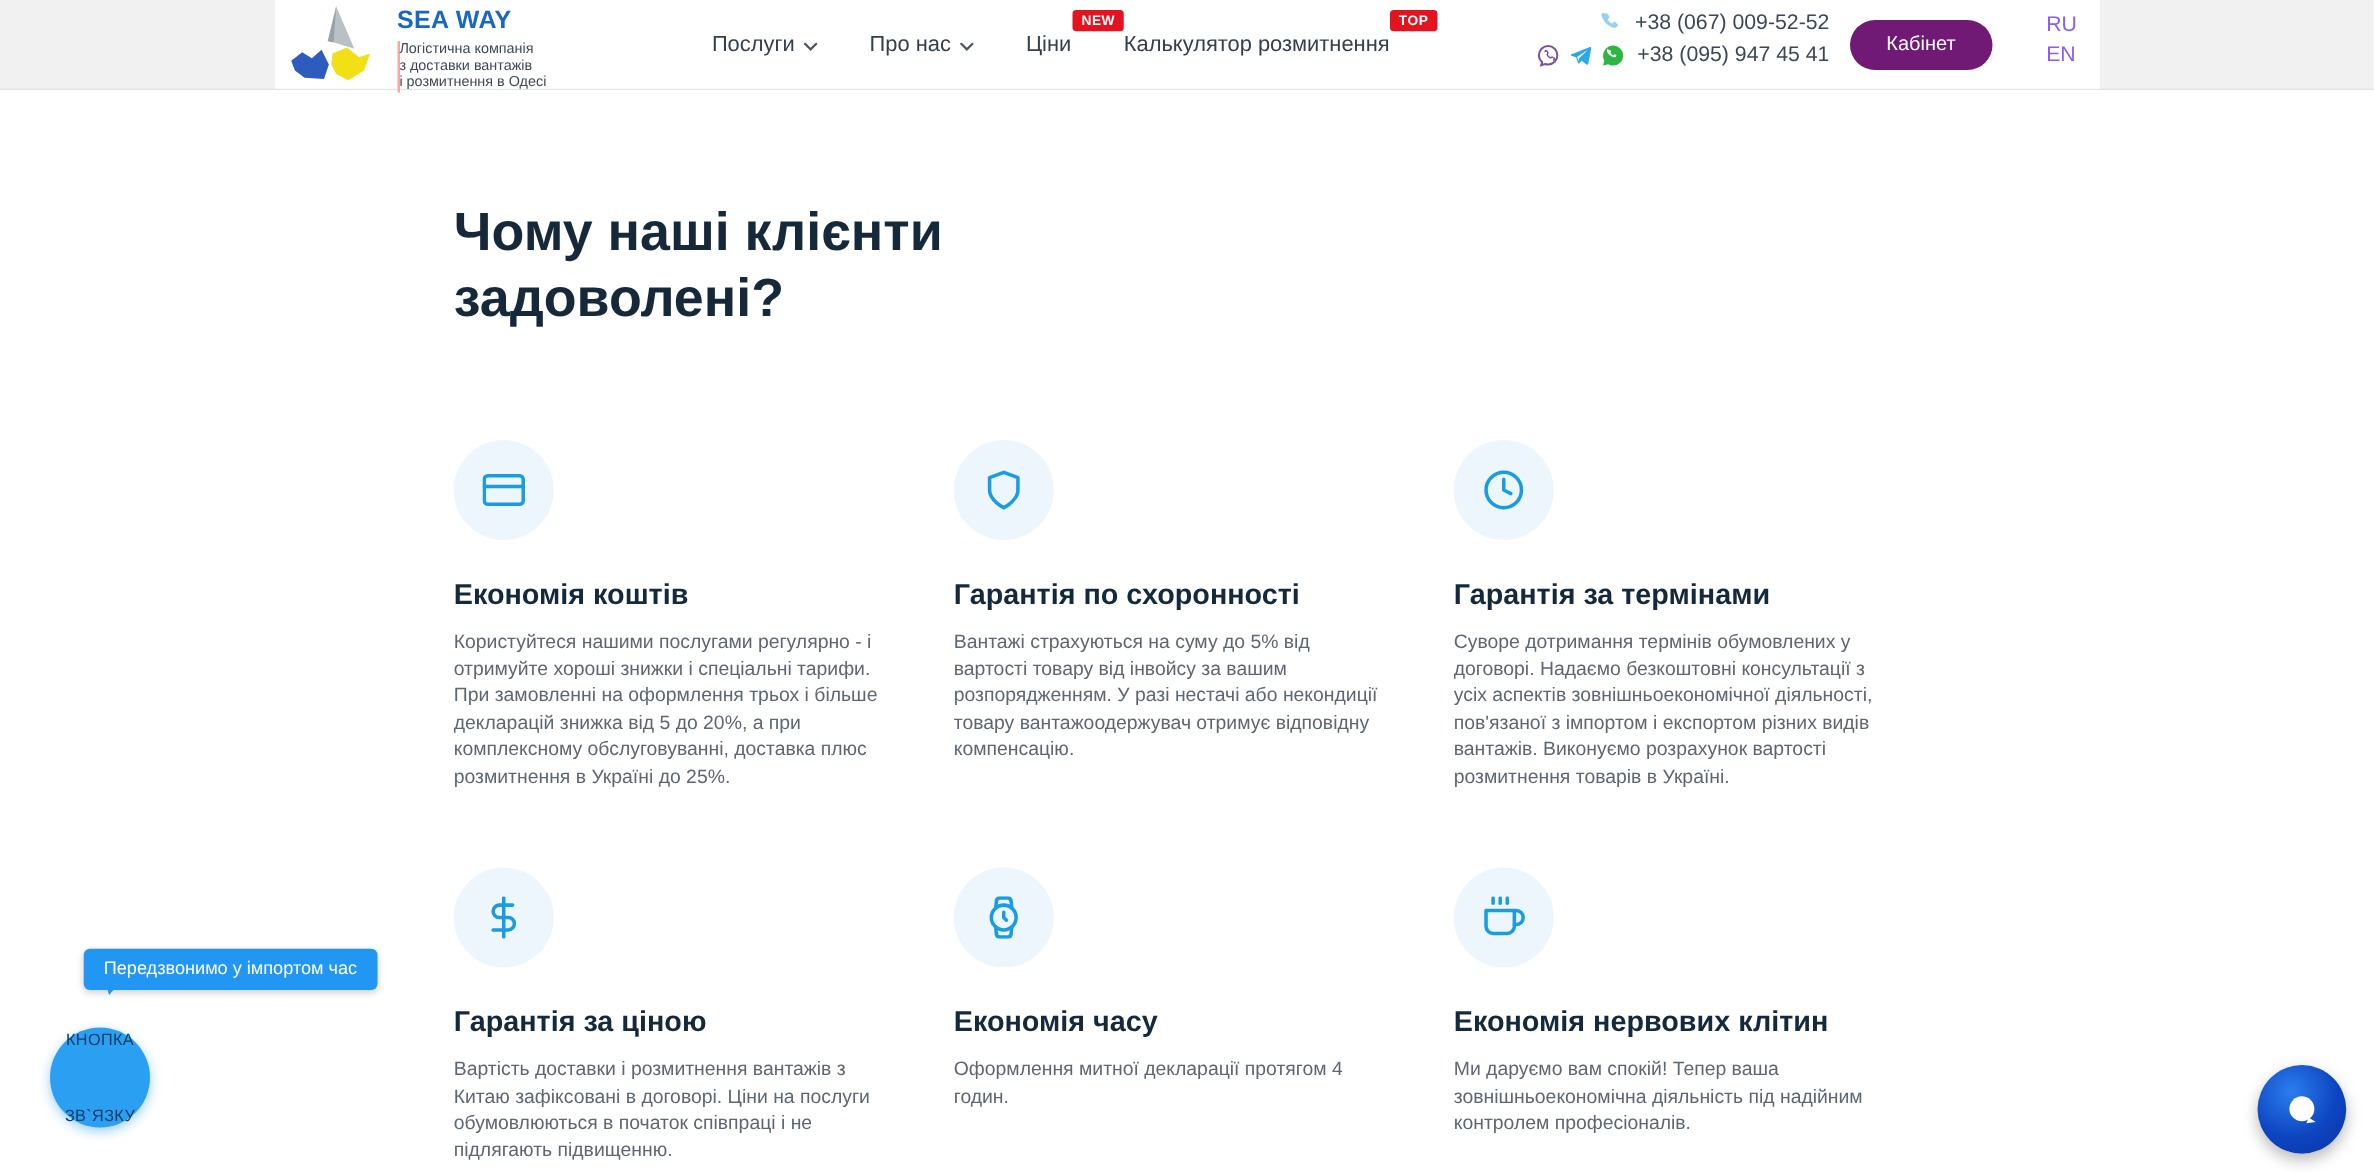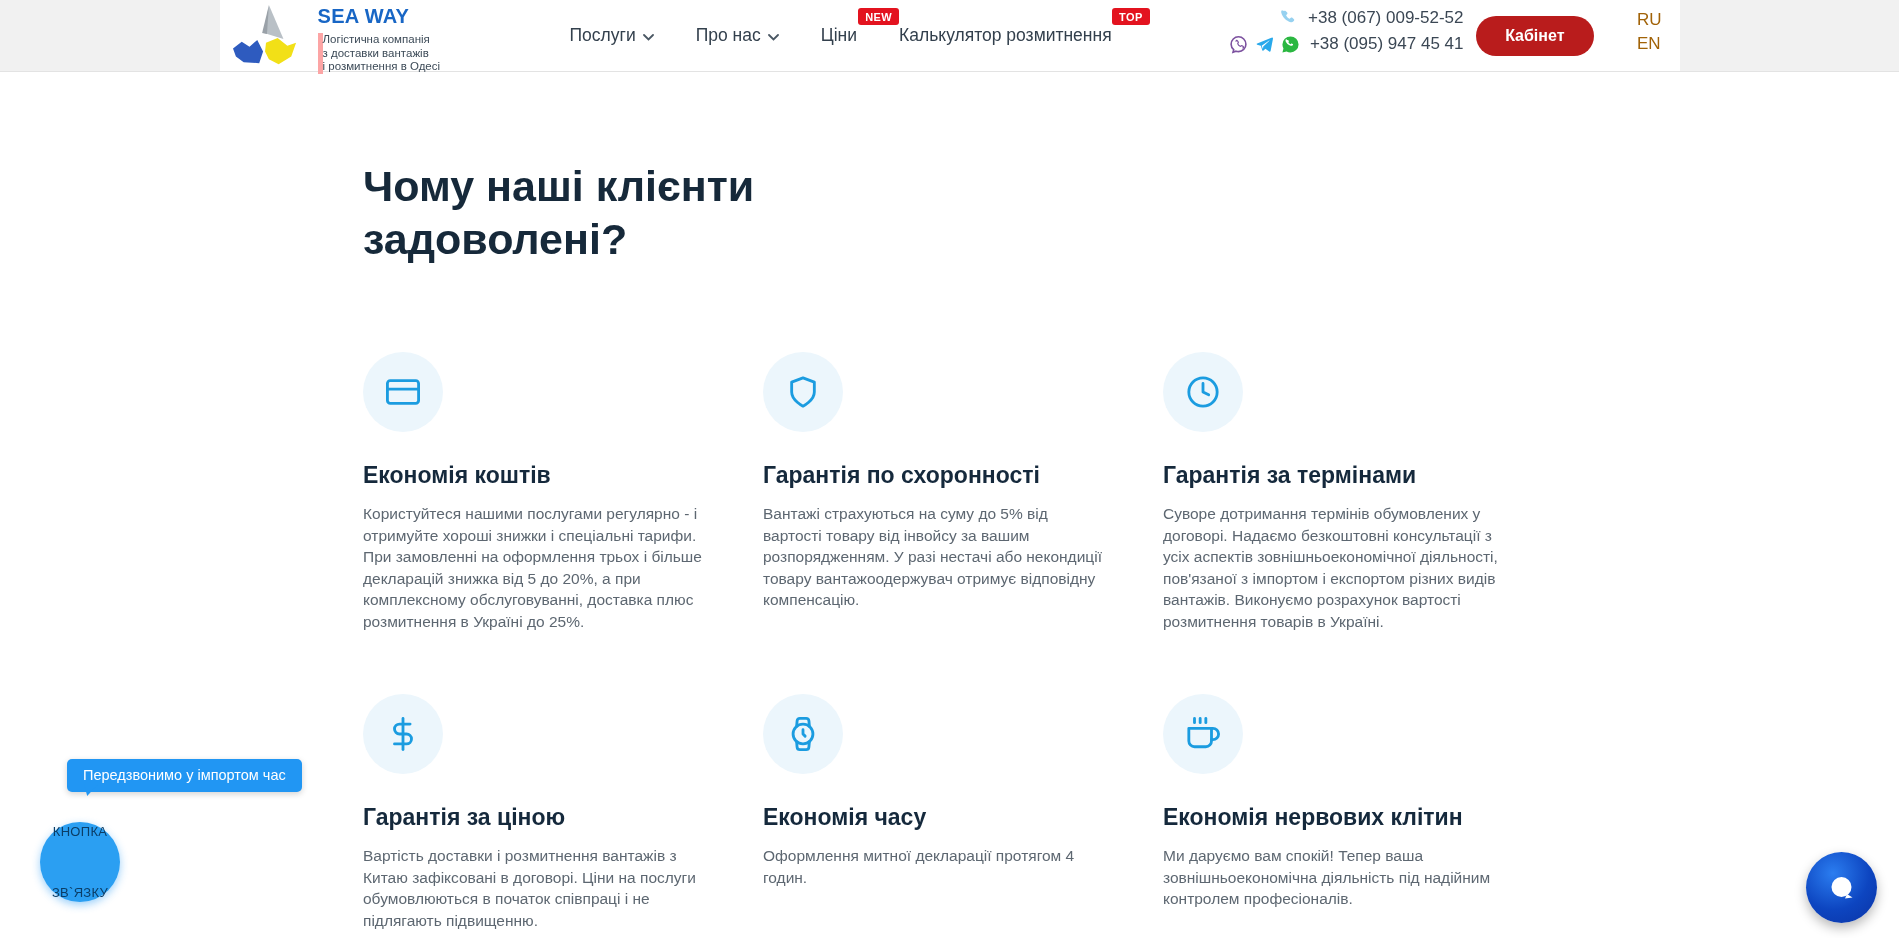--- a/index.html
+++ b/index.html
@@ -9,45 +9,45 @@
   
   .header { position:relative; width:1899px; height:72px; background:#f1f1f1;
             border-bottom:1px solid #e3e3e3; }
   .header-inner { position:relative; width:1460px; height:71px; margin:0 auto; background:#ffffff; }
 
   .logo { position:absolute; left:6px; top:3px; display:flex; align-items:flex-start; gap:12px; cursor:pointer; }
   .logo-boat { width:80px; height:66px; }
   .logo-text { padding-top:2px; }
   .brand-name { font-size:20px; font-weight:bold; color:#1866c5; letter-spacing:.3px; }
   .brand-tagline { margin-top:5px; font-size:11.5px; line-height:13.5px; color:#3c4a57;
-                   border-left:5px solid #fca5a5; padding-left:0; }
+                   border-left:2px solid #fca5a5; padding-left:0; }
   .brand-tagline span { display:block; }
 
   .nav { position:absolute; left:350px; top:0; height:71px; display:flex; align-items:center; gap:42px; }
   .nav-item { position:relative; display:flex; align-items:center; gap:7px; font-size:17.5px;
               color:#33404d; cursor:pointer; white-space:nowrap; }
   .chevron { width:11px; height:7px; margin-top:3px; }
   .badge { position:absolute; top:-17px; right:-42px; background:#e3131f; color:#fff;
            font-size:11px; font-weight:bold; letter-spacing:.4px; padding:2.5px 7px;
            border-radius:3px; line-height:12px; }
   .badge-top { right:-38px; }
 
   .contacts { position:absolute; right:216px; top:8px; display:flex; flex-direction:column; gap:6px; align-items:flex-end; }
   .contact-row { display:flex; align-items:center; gap:10px; }
   .phone-number { font-size:17px; color:#3b4754; cursor:pointer; white-space:nowrap; }
   .msg-icons { display:flex; align-items:center; gap:7px; }
   .msg-icons svg { cursor:pointer; }
 
   .cabinet-btn { position:absolute; right:86px; top:16px; height:40px; padding:0 29px;
-                 background:#b91c1c; color:#ffffff; font-size:16px; font-weight:bold;
+                 background:#701a75; color:#ffffff; font-size:16px; font-weight:normal;
                  border:none; border-radius:20px; cursor:pointer;
                  font-family:"Liberation Sans",sans-serif; }
 
   .lang { position:absolute; right:18px; top:9px; display:flex; flex-direction:column; gap:3px; }
-  .lang span { font-size:17px; color:#a16207; cursor:pointer; line-height:21px; }
+  .lang span { font-size:17px; color:#8b5cf6; cursor:pointer; line-height:21px; }
 
   
   .hero-title { position:absolute; left:363px; top:160px; width:520px;
                 font-size:43px; line-height:53px; font-weight:bold; color:#16293a; }
 
   .features { position:absolute; left:363px; top:352px; display:grid;
               grid-template-columns:repeat(3,345px); column-gap:55px; row-gap:62px; }
   .card { width:345px; }
   .icon-circle { width:80px; height:80px; border-radius:50%; background:#ecf6fc;
                  display:flex; align-items:center; justify-content:center; margin-bottom:30px; }

